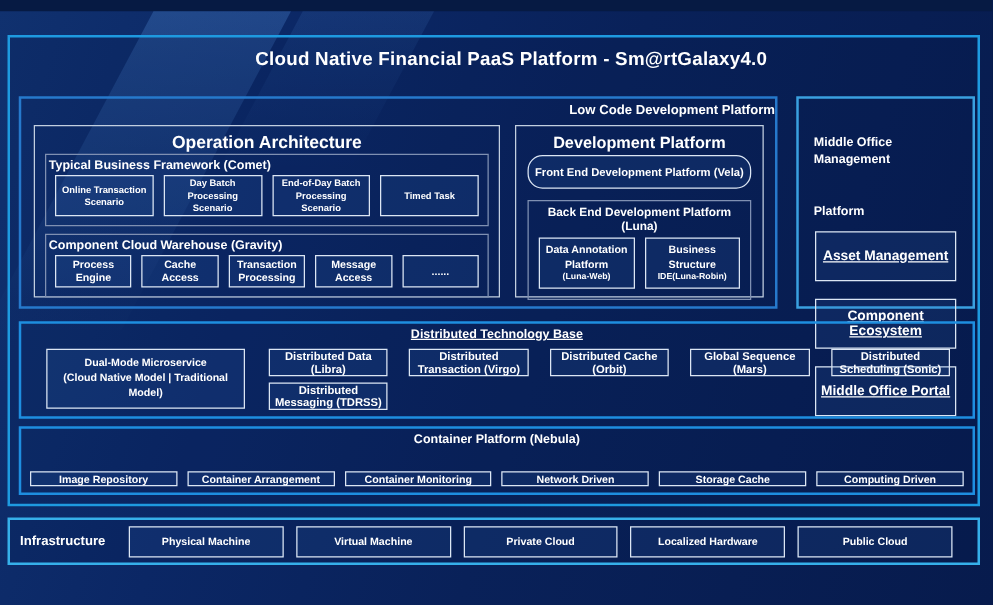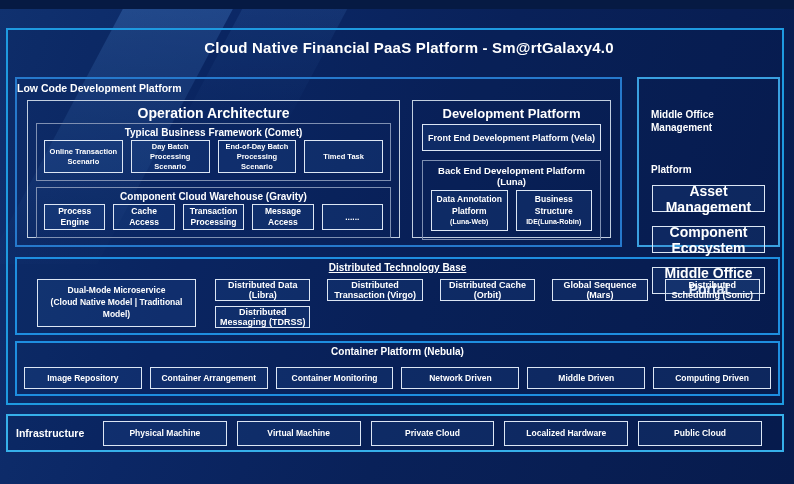--- a/index.html
+++ b/index.html
@@ -15,67 +15,67 @@
            background: linear-gradient(180deg, rgba(80,140,215,0.30), rgba(80,140,215,0.02) 90%); }
   .band2 { left: 205px; top: 9px; width: 105px; height: 140px;
            background: linear-gradient(180deg, rgba(80,140,215,0.14), rgba(80,140,215,0.0) 90%); }
 
   .outer { position: absolute; left: 6px; top: 28px; width: 778px; height: 377px;
            border: 2px solid #1e9ae0; background: rgba(6,28,80,0.18); padding-left: 28px; }
   .main-title { margin-top: 9px; text-align: center; font-size: 15px; letter-spacing: 0.2px; }
 
   .low-code { position: absolute; left: 7px; top: 47px; width: 607px; height: 170px;
               border: 2px solid #2679cc; }
-  .lc-title { margin-top: 3px; text-align: left; font-size: 10.5px; }
+  .lc-title { margin-top: 3px; text-align: right; font-size: 10.5px; }
   .lc-row { position: absolute; left: 10px; right: 9px; top: 21px; bottom: 7px; display: flex; gap: 12px; }
 
   .panel { border: 1.5px solid #c2cfe0; }
   .op-arch { width: 373px; }
   .oa-title { margin: 4px 0 2px; text-align: center; font-size: 14px; }
   .group { margin: 2px 8px 0; border: 1px solid #7f90b2; }
-  .group-title { margin: 3px 2px 2px; text-align: center; font-size: 10px; }
+  .group-title { margin: 3px 2px 2px; text-align: left; font-size: 10px; }
   .group-items { display: flex; gap: 8px; margin: 2px 7px 7px; }
   .leaf { border: 1px solid #dce6f4; background: rgba(60,110,190,0.14);
           display: flex; align-items: center; justify-content: center; text-align: center; }
   .tbf-item { flex: 1; min-height: 23px; font-size: 7.5px; line-height: 1.3; padding: 1px 2px; }
   .ccw { margin-top: 6px; }
   .ccw-item { flex: 1; min-height: 25px; font-size: 8.5px; line-height: 1.25; padding: 1px 2px; }
 
   .dev { flex: 1; }
   .dev-title { margin: 5px 0 3px; text-align: center; font-size: 13px; }
-  .front-end { margin: 3px 9px 0; height: 27px; font-size: 9px; }
+  .front-end { margin: 3px 9px 0; height: 27px; font-size: 9px; border-radius: 12px; }
   .back-end { margin: 9px 9px 8px; border: 1px solid #7f90b2; }
   .be-title { margin: 4px 0 3px; text-align: center; font-size: 9.5px; }
   .be-items { display: flex; gap: 8px; margin: 1px 8px 8px; }
   .be-item { flex: 1; min-height: 41px; flex-direction: column; padding: 2px; }
   .be-name { display: block; font-size: 8.5px; line-height: 1.35; }
   .be-sub { display: block; font-size: 7px; line-height: 1.3; }
 
   .middle-office { position: absolute; left: 629px; top: 47px; width: 143px; height: 170px;
                    border: 2px solid #3aa0e0; }
   .mo-title { margin: 7px 12px 0; font-size: 10px; line-height: 1.3; }
   .mo-title span { display: block; margin-top: 29px; }
   .mo-items { margin: 9px 13px 0; display: flex; flex-direction: column; gap: 14px; }
-  .mo-item { height: 27px; font-size: 14px; }
+  .mo-item { height: 40px; font-size: 11px; text-decoration: underline; }
 
   .dtb { position: absolute; left: 7px; top: 227px; width: 765px; height: 78px;
          border: 2px solid #1e8ee0; }
   .dtb-title { margin-top: 3px; text-align: center; font-size: 10px; text-decoration: underline; }
   .dtb-row { position: absolute; left: 20px; right: 18px; top: 20px; bottom: 6px; display: flex; gap: 19px; }
   .dual-mode { width: 159px; flex-direction: column; padding: 2px 4px; }
   .dm-name { display: block; font-size: 8.5px; line-height: 1.4; }
   .dm-sub { display: block; font-size: 8.5px; line-height: 1.4; }
   .dtb-grid { flex: 1; display: grid; grid-template-columns: repeat(5, 1fr);
               column-gap: 17px; row-gap: 5px; }
   .dtb-item { font-size: 9px; }
 
   .cp { position: absolute; left: 7px; top: 311px; width: 765px; height: 55px;
         border: 2px solid #1e8ee0; }
   .cp-title { margin-top: 3px; text-align: center; font-size: 10px; }
-  .cp-items { position: absolute; left: 7px; right: 7px; top: 24px; bottom: 5px; display: flex; gap: 8px; }
+  .cp-items { position: absolute; left: 7px; right: 7px; top: 24px; bottom: 5px; display: flex; gap: 8px; align-items: flex-end; }
   .cp-item { flex: 1; font-size: 8.5px; }
 
   .infra { position: absolute; left: 6px; top: 414px; width: 778px; height: 38px;
            border: 2px solid #36b0ea; display: flex; align-items: center;
            padding: 0 20px 0 8px; background: rgba(6,28,80,0.18); }
   .infra-label { width: 72px; flex: none; font-size: 10.5px; margin-right: 15px; }
   .infra-items { flex: 1; display: flex; gap: 10px; }
   .infra-item { flex: 1; height: 25px; font-size: 8.5px; }
 </style>
 </head>
@@ -169,21 +169,21 @@
       </div>
     </div>
 
     <div class="cp">
       <div class="cp-title">Container Platform (Nebula)</div>
       <div class="cp-items">
         <div class="leaf cp-item">Image Repository</div>
         <div class="leaf cp-item">Container Arrangement</div>
         <div class="leaf cp-item">Container Monitoring</div>
         <div class="leaf cp-item">Network Driven</div>
-        <div class="leaf cp-item">Middle Driven</div>
+        <div class="leaf cp-item">Storage Cache</div>
         <div class="leaf cp-item">Computing Driven</div>
       </div>
     </div>
   </div>
 
   <div class="infra">
     <div class="infra-label">Infrastructure</div>
     <div class="infra-items">
       <div class="leaf infra-item">Physical Machine</div>
       <div class="leaf infra-item">Virtual Machine</div>

